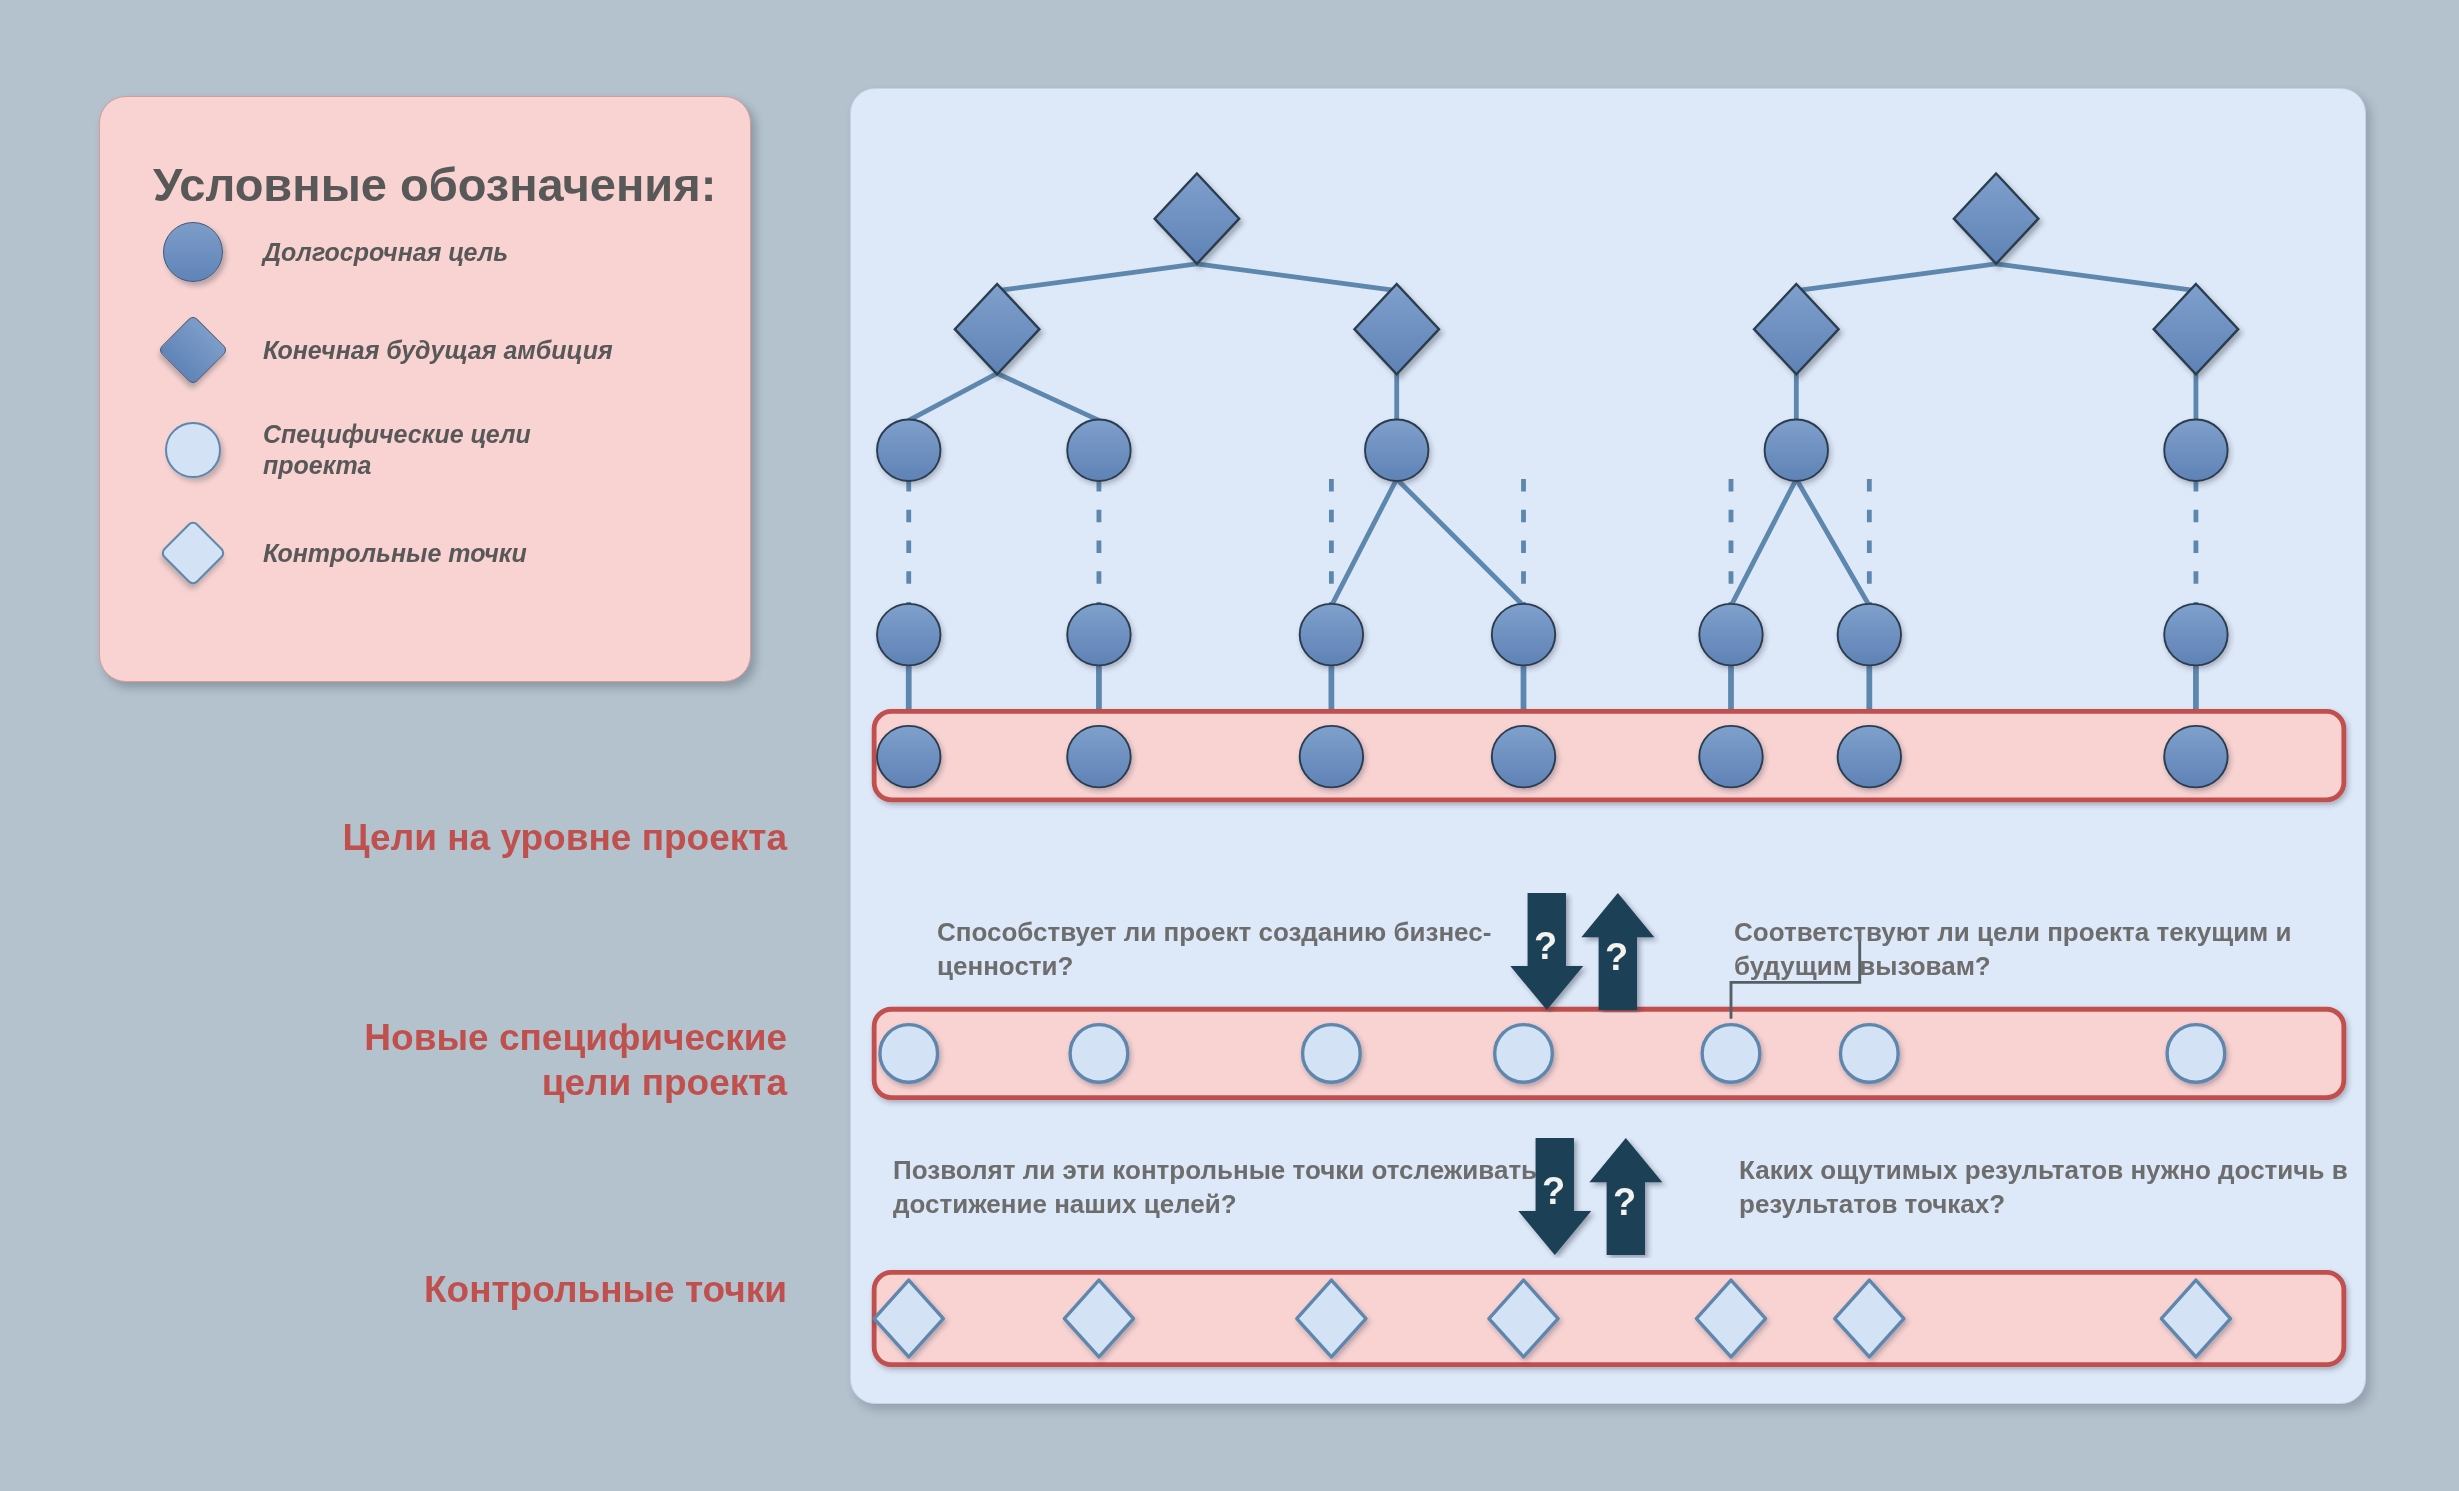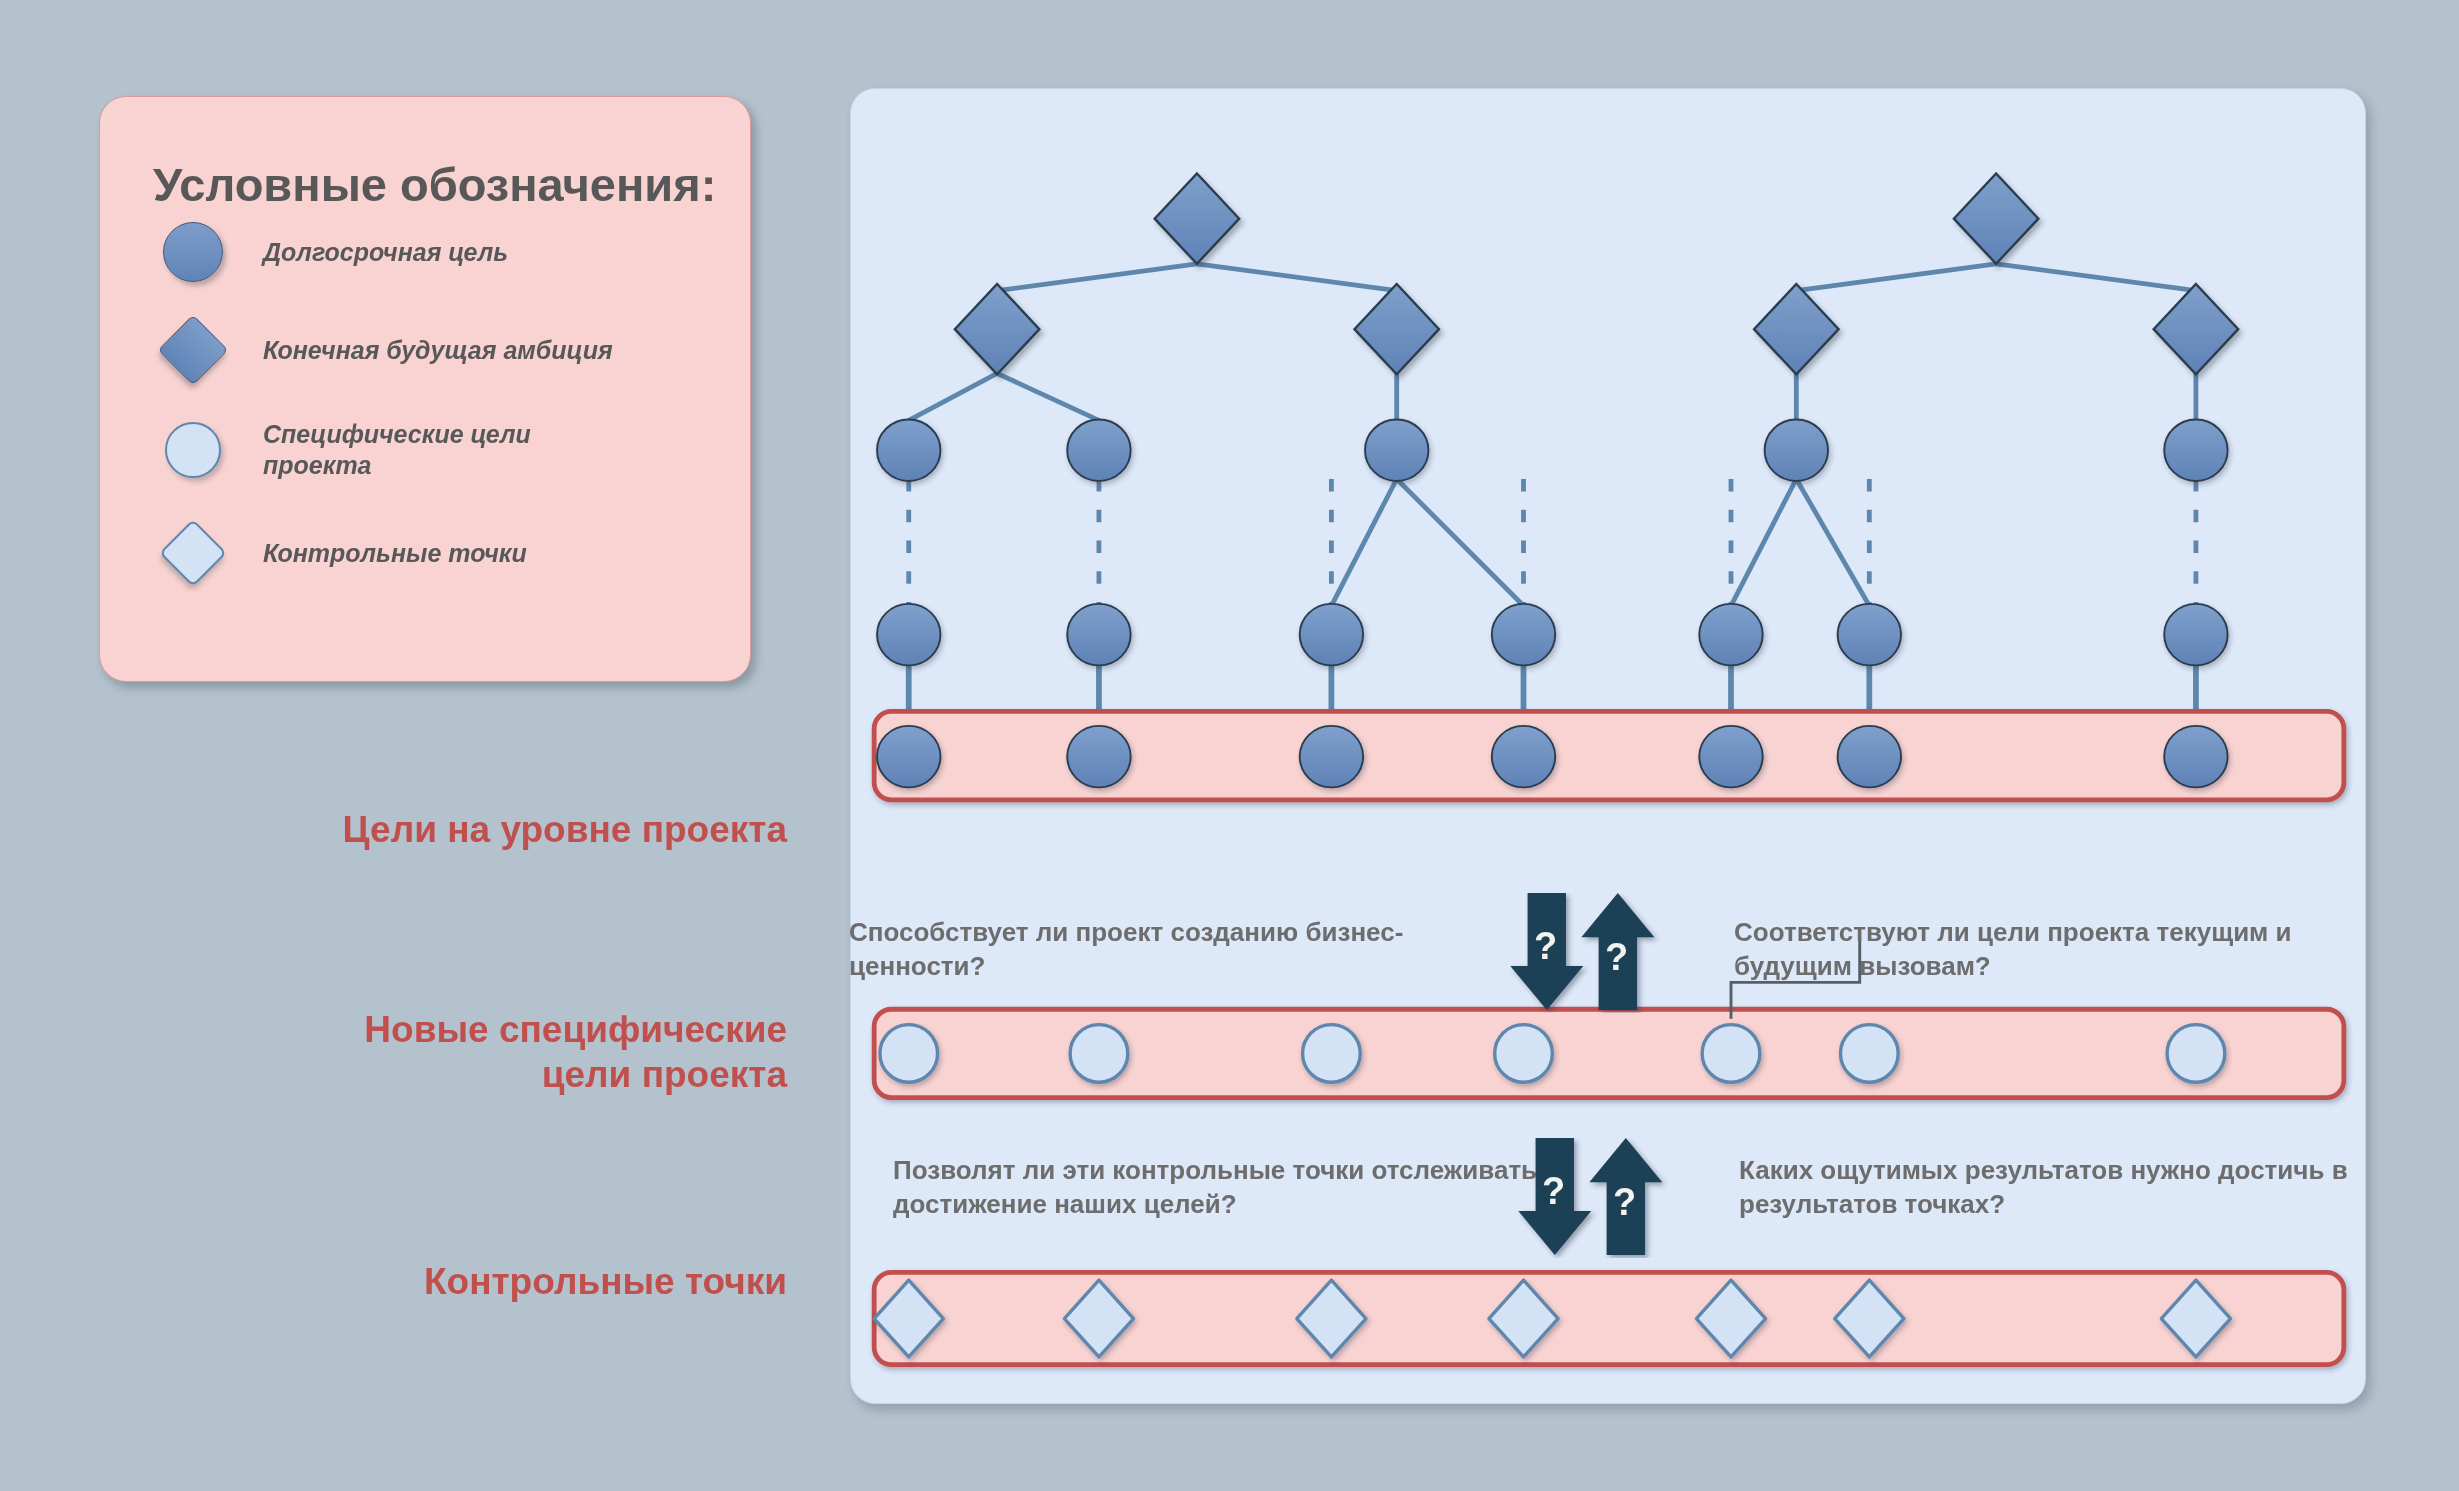--- a/index.html
+++ b/index.html
@@ -123,34 +123,35 @@
   
   .row-label {
     position: absolute;
     text-align: right;
     color: #c0504d;
     font-size: 37px;
     font-weight: bold;
     line-height: 1.22;
     width: 653px;
     left: 134px;
+    margin-top: 8px;
   }
   #row-label-0 { top: 807px; }
   #row-label-1 { top: 1007px; }
   #row-label-2 { top: 1259px; }
 
   
   .question {
     position: absolute;
     color: #6d6d6d;
     font-size: 26px;
     font-weight: bold;
     line-height: 1.32;
   }
-  #q-left-0  { left: 849px; top: 915px;  width: 653px; }
+  #q-left-0  { left: 937px; top: 915px;  width: 653px; }
   #q-right-0 { left: 1734px; top: 915px; width: 653px; }
   #q-left-1  { left: 893px; top: 1153px; width: 672px; }
   #q-right-1 { left: 1739px; top: 1153px; width: 653px; }
 
   
   .arrow-group { position: absolute; }
   #arrow-group-0 { left: 1510px; top: 893px; }
   #arrow-group-1 { left: 1518px; top: 1138px; }
   .arrow-q {
     position: absolute;

